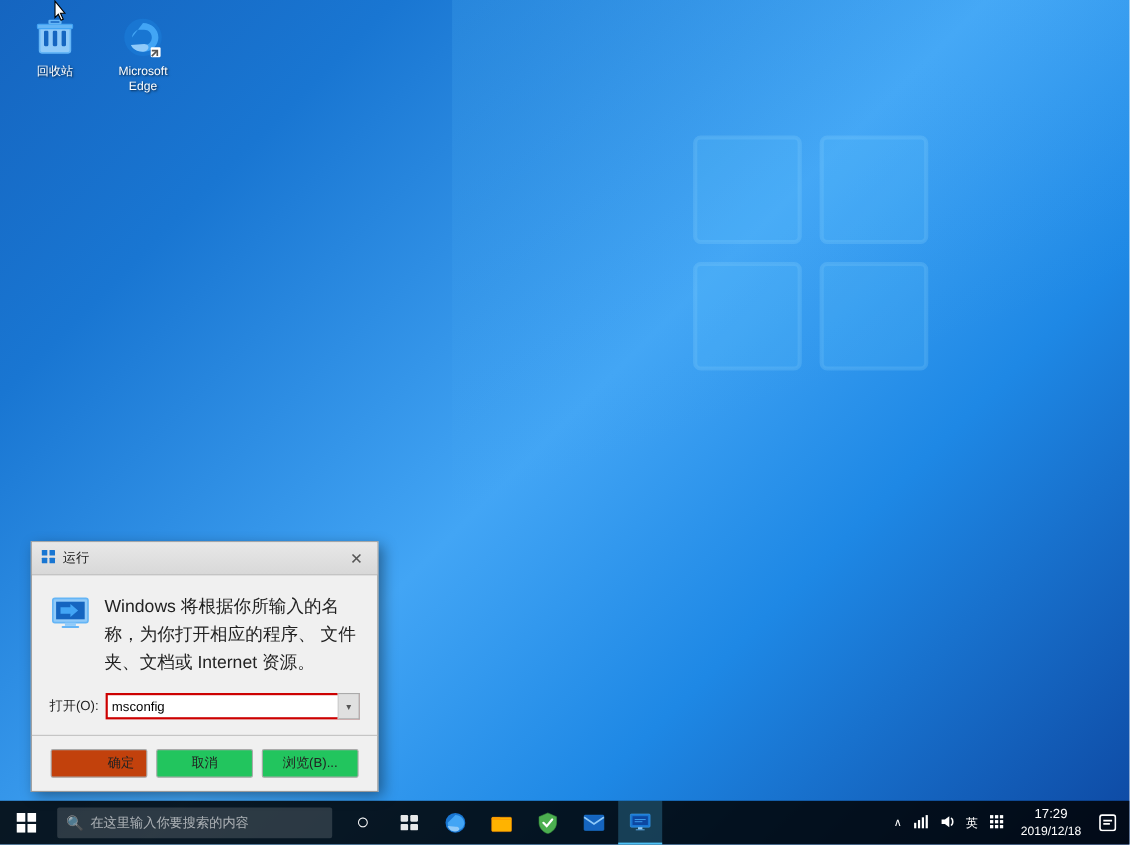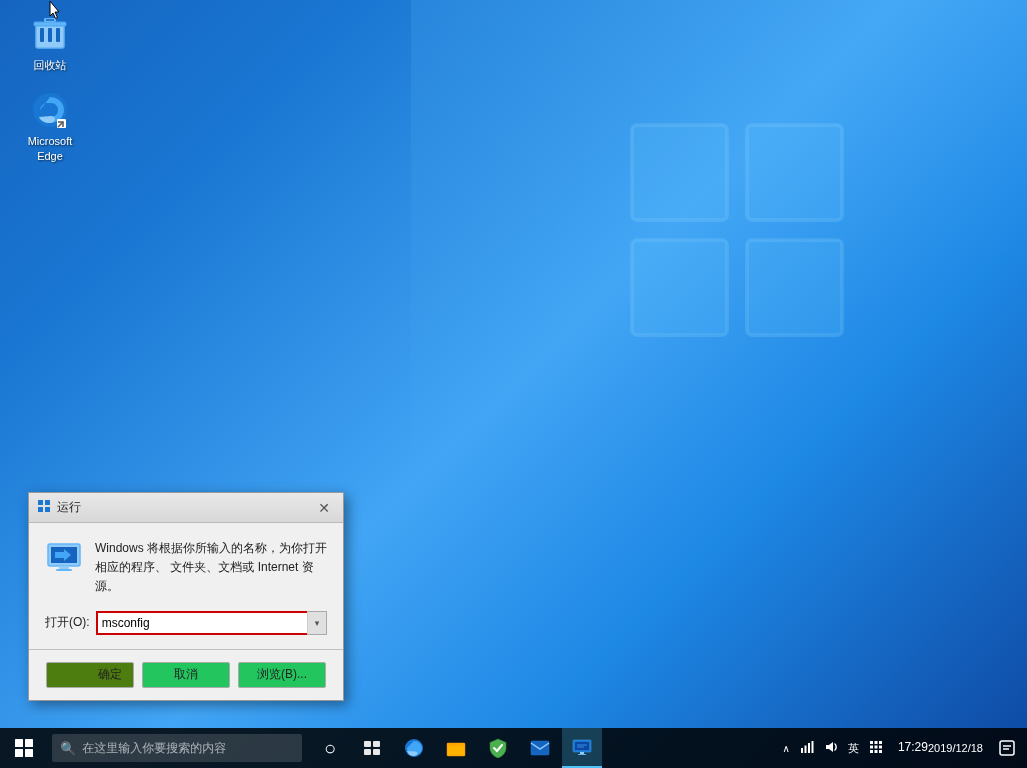--- a/index.html
+++ b/index.html
@@ -47,22 +47,21 @@
       background: linear-gradient(160deg, rgba(100, 200, 255, 0.15) 0%, transparent 60%);
       pointer-events: none;
     }
 
     
     .desktop-icons {
       position: absolute;
       top: 10px;
       left: 10px;
       display: flex;
-      flex-direction: column;
-      gap: 10px;
+      flex-direction: row;
     }
 
     .desktop-icon {
       display: flex;
       flex-direction: column;
       align-items: center;
       width: 80px;
       padding: 4px;
       cursor: pointer;
       border-radius: 2px;
@@ -173,21 +172,21 @@
 
     .tray-icon {
       font-size: 13px;
       padding: 0 3px;
       cursor: pointer;
       color: white;
     }
 
     .taskbar-time {
       display: flex;
-      flex-direction: row;
+      flex-direction: column;
       align-items: center;
       padding: 0 8px;
       cursor: pointer;
       color: white;
     }
 
     .time-text {
       font-size: 12px;
       line-height: 1.3;
     }
@@ -269,21 +268,21 @@
       width: 38px;
       height: 38px;
       margin-right: 12px;
       flex-shrink: 0;
       display: flex;
       align-items: center;
       justify-content: center;
     }
 
     .dialog-info-text {
-      font-size: 12px;
+      font-size: 16px;
       color: #222;
       line-height: 1.6;
     }
 
     .dialog-open-row {
       display: flex;
       align-items: center;
       margin-bottom: 14px;
       justify-content: center;
     }
@@ -346,21 +345,21 @@
       background: #22c55e;
       border: 1px solid #aaa;
       cursor: pointer;
       font-size: 12px;
       font-family: 'Microsoft YaHei', sans-serif;
       color: #222;
       border-radius: 2px;
     }
 
     .dialog-btn.primary {
-      background: #4d7c0f;
+      background: #c2410c;
       padding-left: 40px;
     }
 
     
     .cursor {
       position: absolute;
       top: 0;
       left: 48px;
       width: 12px;
       height: 20px;

